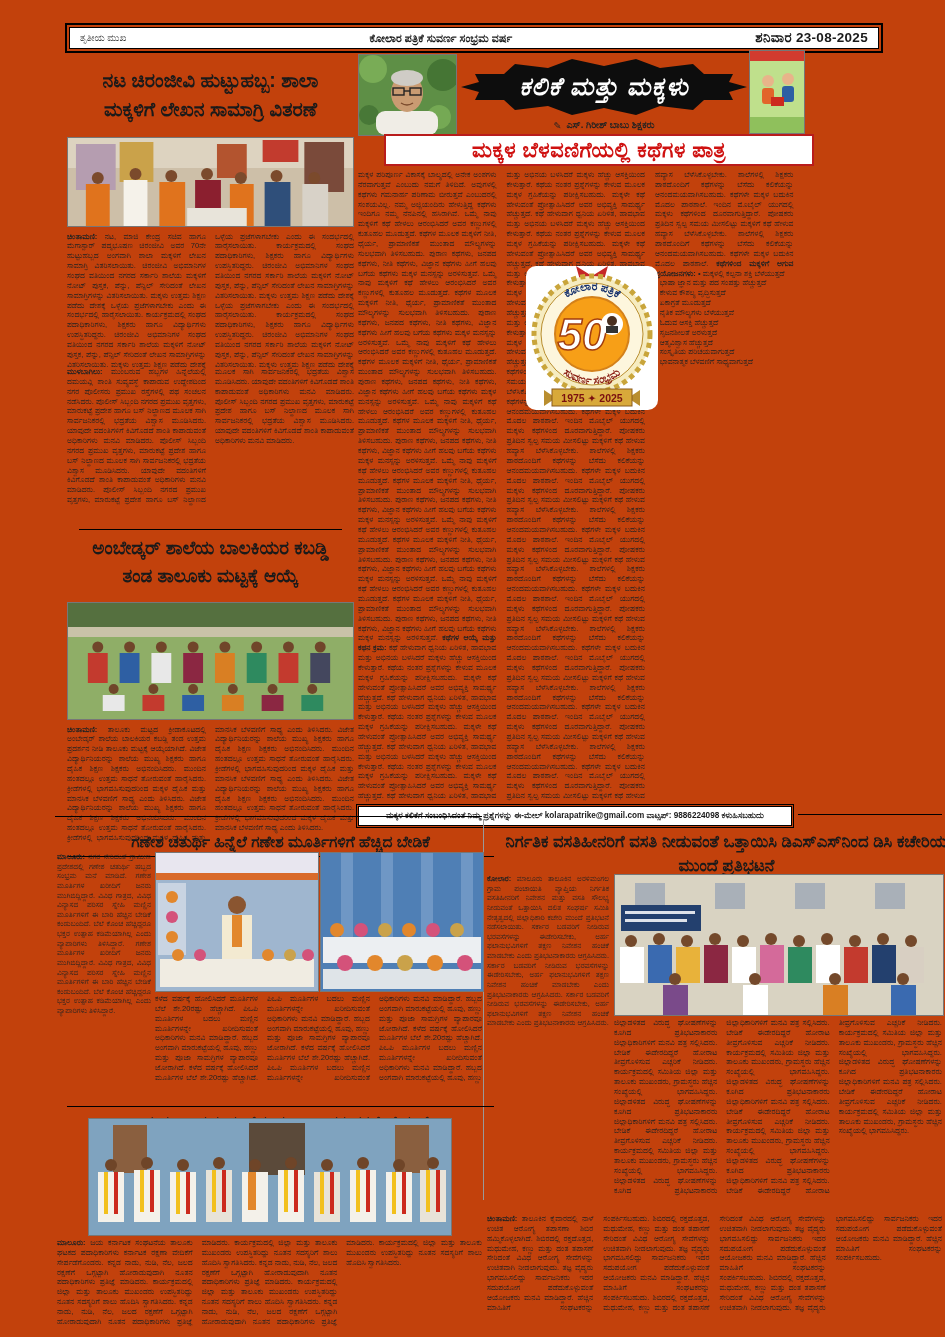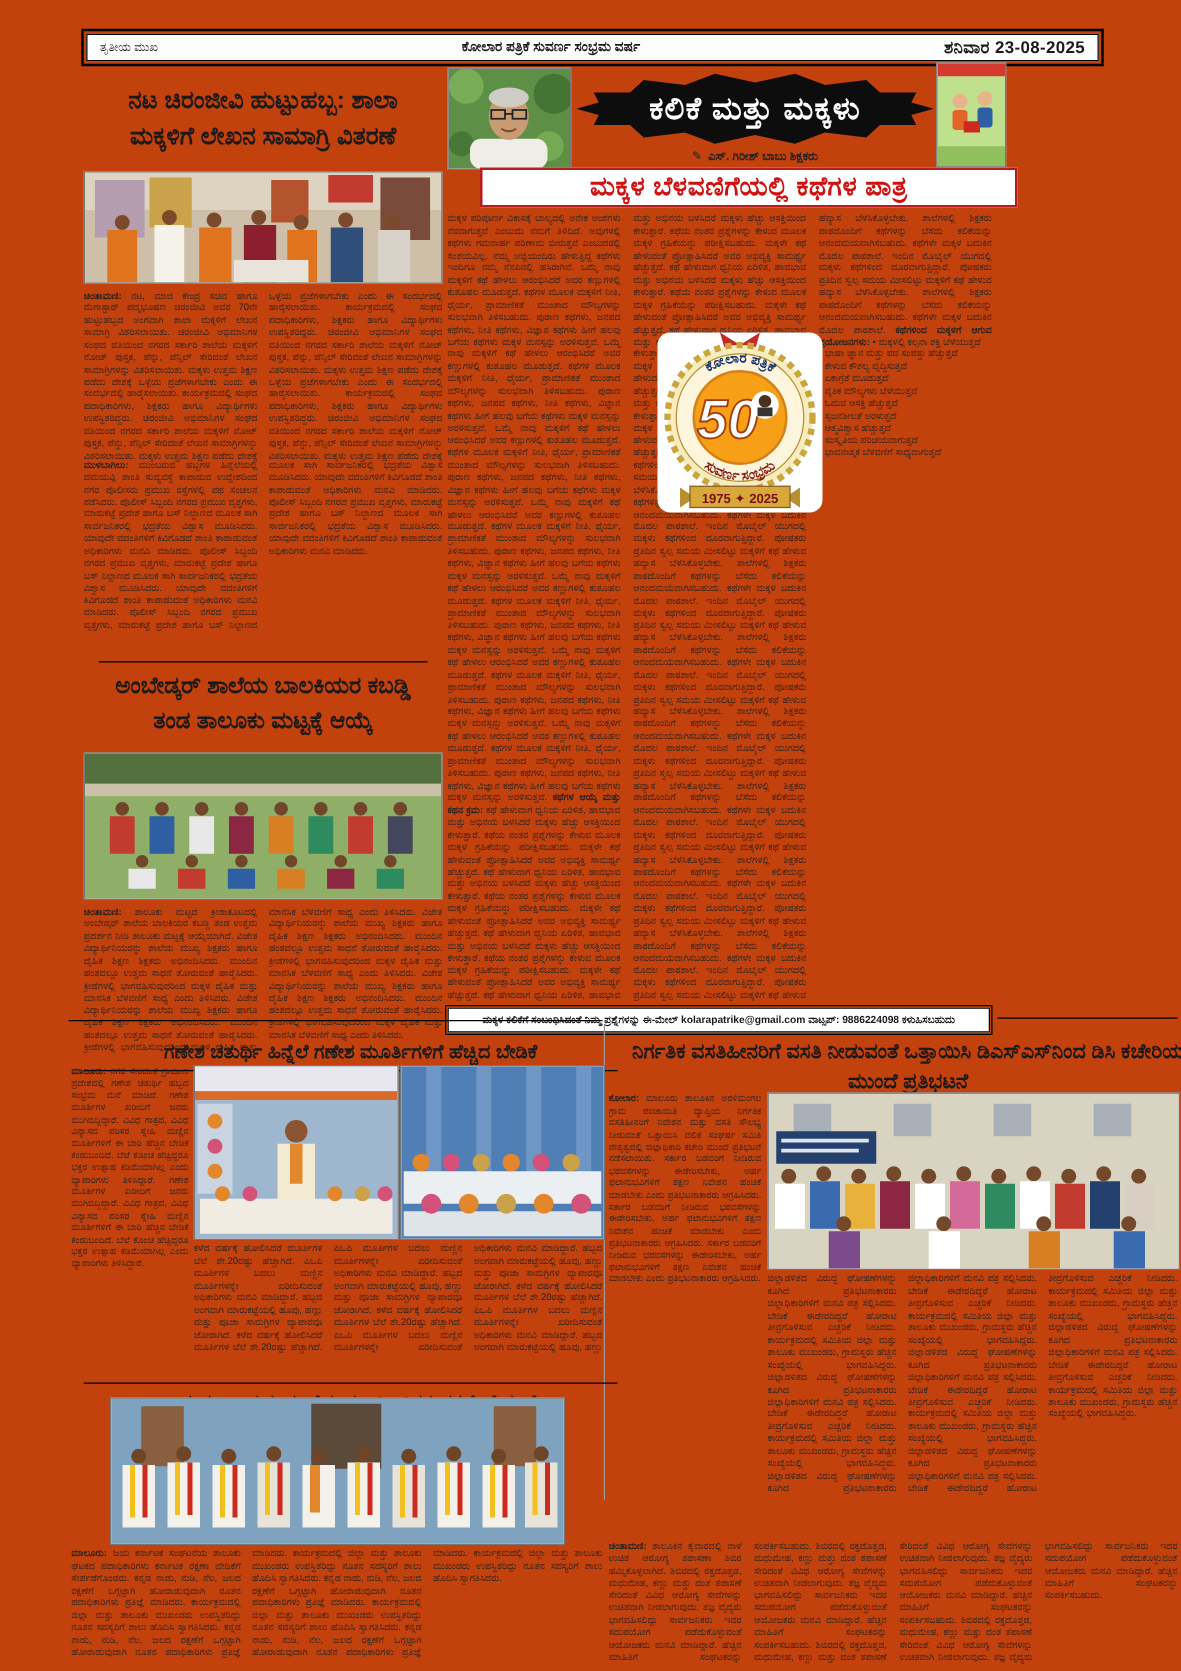--- a/index.html
+++ b/index.html
@@ -22,21 +22,21 @@
   .cols2{column-count:2;column-gap:9px;}
   .cols3{column-count:3;column-gap:9px;}
   .cols4{column-count:4;column-gap:10px;}
   .body b{font-weight:800;}
   .photo{overflow:hidden;border:1px solid #777;background:#ccc;}
   .photo svg{display:block;width:100%;height:100%;}
   .rule-t{border-top:1px solid #000;}
   .rule-b{border-bottom:1px solid #000;}
   .feature-headline{border:2px solid #b91c1c;background:#fff;display:flex;align-items:center;justify-content:center;
         font-size:21px;font-weight:800;letter-spacing:.5px;}
-  .banner{position:relative;}
+  .banner{position:relative;font-style:italic;}
   .banner .banner-text{position:absolute;inset:0;display:flex;align-items:center;justify-content:center;
         color:#fff;font-size:25px;font-weight:800;letter-spacing:1px;}
   .byline{display:flex;align-items:center;justify-content:center;gap:5px;
         font-size:9.5px;font-weight:bold;color:#222;}
   .contact{border:1px solid #000;outline:1px solid #000;outline-offset:1.5px;background:#fff;
         display:flex;align-items:center;justify-content:center;
         font-size:8.2px;font-weight:bold;text-align:center;}
   .bullets{white-space:pre-line;}
   .vdiv{border-left:1px solid #999;}
   .hline{border-top:1px solid #000;}
@@ -406,20 +406,20 @@
             <rect x="276" y="110" width="25" height="30" fill="#3a6ab0"></rect>
         </g>
       </svg>
     </div>
 
     <div class="abs body cols3" style="left:127px;top:200px;width:328px;height:182px;">
       <span>ಜಿಲ್ಲಾಡಳಿತದ ವಿರುದ್ಧ ಘೋಷಣೆಗಳನ್ನು ಕೂಗಿದ ಪ್ರತಿಭಟನಾಕಾರರು ಜಿಲ್ಲಾಧಿಕಾರಿಗಳಿಗೆ ಮನವಿ ಪತ್ರ ಸಲ್ಲಿಸಿದರು. ಬೇಡಿಕೆ ಈಡೇರದಿದ್ದರೆ ಹೋರಾಟ ತೀವ್ರಗೊಳಿಸುವ ಎಚ್ಚರಿಕೆ ನೀಡಿದರು. ಕಾರ್ಯಕ್ರಮದಲ್ಲಿ ಸಮಿತಿಯ ಜಿಲ್ಲಾ ಮತ್ತು ತಾಲೂಕು ಮುಖಂಡರು, ಗ್ರಾಮಸ್ಥರು ಹೆಚ್ಚಿನ ಸಂಖ್ಯೆಯಲ್ಲಿ ಭಾಗವಹಿಸಿದ್ದರು. ಜಿಲ್ಲಾಡಳಿತದ ವಿರುದ್ಧ ಘೋಷಣೆಗಳನ್ನು ಕೂಗಿದ ಪ್ರತಿಭಟನಾಕಾರರು ಜಿಲ್ಲಾಧಿಕಾರಿಗಳಿಗೆ ಮನವಿ ಪತ್ರ ಸಲ್ಲಿಸಿದರು. ಬೇಡಿಕೆ ಈಡೇರದಿದ್ದರೆ ಹೋರಾಟ ತೀವ್ರಗೊಳಿಸುವ ಎಚ್ಚರಿಕೆ ನೀಡಿದರು. ಕಾರ್ಯಕ್ರಮದಲ್ಲಿ ಸಮಿತಿಯ ಜಿಲ್ಲಾ ಮತ್ತು ತಾಲೂಕು ಮುಖಂಡರು, ಗ್ರಾಮಸ್ಥರು ಹೆಚ್ಚಿನ ಸಂಖ್ಯೆಯಲ್ಲಿ ಭಾಗವಹಿಸಿದ್ದರು. ಜಿಲ್ಲಾಡಳಿತದ ವಿರುದ್ಧ ಘೋಷಣೆಗಳನ್ನು ಕೂಗಿದ ಪ್ರತಿಭಟನಾಕಾರರು ಜಿಲ್ಲಾಧಿಕಾರಿಗಳಿಗೆ ಮನವಿ ಪತ್ರ ಸಲ್ಲಿಸಿದರು. ಬೇಡಿಕೆ ಈಡೇರದಿದ್ದರೆ ಹೋರಾಟ ತೀವ್ರಗೊಳಿಸುವ ಎಚ್ಚರಿಕೆ ನೀಡಿದರು. ಕಾರ್ಯಕ್ರಮದಲ್ಲಿ ಸಮಿತಿಯ ಜಿಲ್ಲಾ ಮತ್ತು ತಾಲೂಕು ಮುಖಂಡರು, ಗ್ರಾಮಸ್ಥರು ಹೆಚ್ಚಿನ ಸಂಖ್ಯೆಯಲ್ಲಿ ಭಾಗವಹಿಸಿದ್ದರು. ಜಿಲ್ಲಾಡಳಿತದ ವಿರುದ್ಧ ಘೋಷಣೆಗಳನ್ನು ಕೂಗಿದ ಪ್ರತಿಭಟನಾಕಾರರು ಜಿಲ್ಲಾಧಿಕಾರಿಗಳಿಗೆ ಮನವಿ ಪತ್ರ ಸಲ್ಲಿಸಿದರು. ಬೇಡಿಕೆ ಈಡೇರದಿದ್ದರೆ ಹೋರಾಟ ತೀವ್ರಗೊಳಿಸುವ ಎಚ್ಚರಿಕೆ ನೀಡಿದರು. ಕಾರ್ಯಕ್ರಮದಲ್ಲಿ ಸಮಿತಿಯ ಜಿಲ್ಲಾ ಮತ್ತು ತಾಲೂಕು ಮುಖಂಡರು, ಗ್ರಾಮಸ್ಥರು ಹೆಚ್ಚಿನ ಸಂಖ್ಯೆಯಲ್ಲಿ ಭಾಗವಹಿಸಿದ್ದರು. ಜಿಲ್ಲಾಡಳಿತದ ವಿರುದ್ಧ ಘೋಷಣೆಗಳನ್ನು ಕೂಗಿದ ಪ್ರತಿಭಟನಾಕಾರರು ಜಿಲ್ಲಾಧಿಕಾರಿಗಳಿಗೆ ಮನವಿ ಪತ್ರ ಸಲ್ಲಿಸಿದರು. ಬೇಡಿಕೆ ಈಡೇರದಿದ್ದರೆ ಹೋರಾಟ ತೀವ್ರಗೊಳಿಸುವ ಎಚ್ಚರಿಕೆ ನೀಡಿದರು. ಕಾರ್ಯಕ್ರಮದಲ್ಲಿ ಸಮಿತಿಯ ಜಿಲ್ಲಾ ಮತ್ತು ತಾಲೂಕು ಮುಖಂಡರು, ಗ್ರಾಮಸ್ಥರು ಹೆಚ್ಚಿನ ಸಂಖ್ಯೆಯಲ್ಲಿ ಭಾಗವಹಿಸಿದ್ದರು. ಜಿಲ್ಲಾಡಳಿತದ ವಿರುದ್ಧ ಘೋಷಣೆಗಳನ್ನು ಕೂಗಿದ ಪ್ರತಿಭಟನಾಕಾರರು ಜಿಲ್ಲಾಧಿಕಾರಿಗಳಿಗೆ ಮನವಿ ಪತ್ರ ಸಲ್ಲಿಸಿದರು. ಬೇಡಿಕೆ ಈಡೇರದಿದ್ದರೆ ಹೋರಾಟ ತೀವ್ರಗೊಳಿಸುವ ಎಚ್ಚರಿಕೆ ನೀಡಿದರು. ಕಾರ್ಯಕ್ರಮದಲ್ಲಿ ಸಮಿತಿಯ ಜಿಲ್ಲಾ ಮತ್ತು ತಾಲೂಕು ಮುಖಂಡರು, ಗ್ರಾಮಸ್ಥರು ಹೆಚ್ಚಿನ ಸಂಖ್ಯೆಯಲ್ಲಿ ಭಾಗವಹಿಸಿದ್ದರು.</span>
     </div>
 
 
-    <div class="abs body cols4" style="left:0;top:414px;width:455px;height:103px;">
+    <div class="abs body cols4" style="left:0;top:396px;width:455px;height:103px;">
       <b>ಚಿಂತಾಮಣಿ:</b>
       <span>ತಾಲೂಕಿನ ಕೈವಾರದಲ್ಲಿ ನಾಳೆ ಉಚಿತ ಆರೋಗ್ಯ ತಪಾಸಣಾ ಶಿಬಿರ ಹಮ್ಮಿಕೊಳ್ಳಲಾಗಿದೆ.</span>
       <span>ಶಿಬಿರದಲ್ಲಿ ರಕ್ತದೊತ್ತಡ, ಮಧುಮೇಹ, ಕಣ್ಣು ಮತ್ತು ದಂತ ತಪಾಸಣೆ ಸೇರಿದಂತೆ ವಿವಿಧ ಆರೋಗ್ಯ ಸೇವೆಗಳನ್ನು ಉಚಿತವಾಗಿ ನೀಡಲಾಗುವುದು. ತಜ್ಞ ವೈದ್ಯರು ಭಾಗವಹಿಸಲಿದ್ದು ಸಾರ್ವಜನಿಕರು ಇದರ ಸದುಪಯೋಗ ಪಡೆದುಕೊಳ್ಳುವಂತೆ ಆಯೋಜಕರು ಮನವಿ ಮಾಡಿದ್ದಾರೆ. ಹೆಚ್ಚಿನ ಮಾಹಿತಿಗೆ ಸಂಘಟಕರನ್ನು ಸಂಪರ್ಕಿಸಬಹುದು. ಶಿಬಿರದಲ್ಲಿ ರಕ್ತದೊತ್ತಡ, ಮಧುಮೇಹ, ಕಣ್ಣು ಮತ್ತು ದಂತ ತಪಾಸಣೆ ಸೇರಿದಂತೆ ವಿವಿಧ ಆರೋಗ್ಯ ಸೇವೆಗಳನ್ನು ಉಚಿತವಾಗಿ ನೀಡಲಾಗುವುದು. ತಜ್ಞ ವೈದ್ಯರು ಭಾಗವಹಿಸಲಿದ್ದು ಸಾರ್ವಜನಿಕರು ಇದರ ಸದುಪಯೋಗ ಪಡೆದುಕೊಳ್ಳುವಂತೆ ಆಯೋಜಕರು ಮನವಿ ಮಾಡಿದ್ದಾರೆ. ಹೆಚ್ಚಿನ ಮಾಹಿತಿಗೆ ಸಂಘಟಕರನ್ನು ಸಂಪರ್ಕಿಸಬಹುದು. ಶಿಬಿರದಲ್ಲಿ ರಕ್ತದೊತ್ತಡ, ಮಧುಮೇಹ, ಕಣ್ಣು ಮತ್ತು ದಂತ ತಪಾಸಣೆ ಸೇರಿದಂತೆ ವಿವಿಧ ಆರೋಗ್ಯ ಸೇವೆಗಳನ್ನು ಉಚಿತವಾಗಿ ನೀಡಲಾಗುವುದು. ತಜ್ಞ ವೈದ್ಯರು ಭಾಗವಹಿಸಲಿದ್ದು ಸಾರ್ವಜನಿಕರು ಇದರ ಸದುಪಯೋಗ ಪಡೆದುಕೊಳ್ಳುವಂತೆ ಆಯೋಜಕರು ಮನವಿ ಮಾಡಿದ್ದಾರೆ. ಹೆಚ್ಚಿನ ಮಾಹಿತಿಗೆ ಸಂಘಟಕರನ್ನು ಸಂಪರ್ಕಿಸಬಹುದು. ಶಿಬಿರದಲ್ಲಿ ರಕ್ತದೊತ್ತಡ, ಮಧುಮೇಹ, ಕಣ್ಣು ಮತ್ತು ದಂತ ತಪಾಸಣೆ ಸೇರಿದಂತೆ ವಿವಿಧ ಆರೋಗ್ಯ ಸೇವೆಗಳನ್ನು ಉಚಿತವಾಗಿ ನೀಡಲಾಗುವುದು. ತಜ್ಞ ವೈದ್ಯರು ಭಾಗವಹಿಸಲಿದ್ದು ಸಾರ್ವಜನಿಕರು ಇದರ ಸದುಪಯೋಗ ಪಡೆದುಕೊಳ್ಳುವಂತೆ ಆಯೋಜಕರು ಮನವಿ ಮಾಡಿದ್ದಾರೆ. ಹೆಚ್ಚಿನ ಮಾಹಿತಿಗೆ ಸಂಘಟಕರನ್ನು ಸಂಪರ್ಕಿಸಬಹುದು.</span>
     </div>
   </div>
 
 </div>
 
 </body></html>

